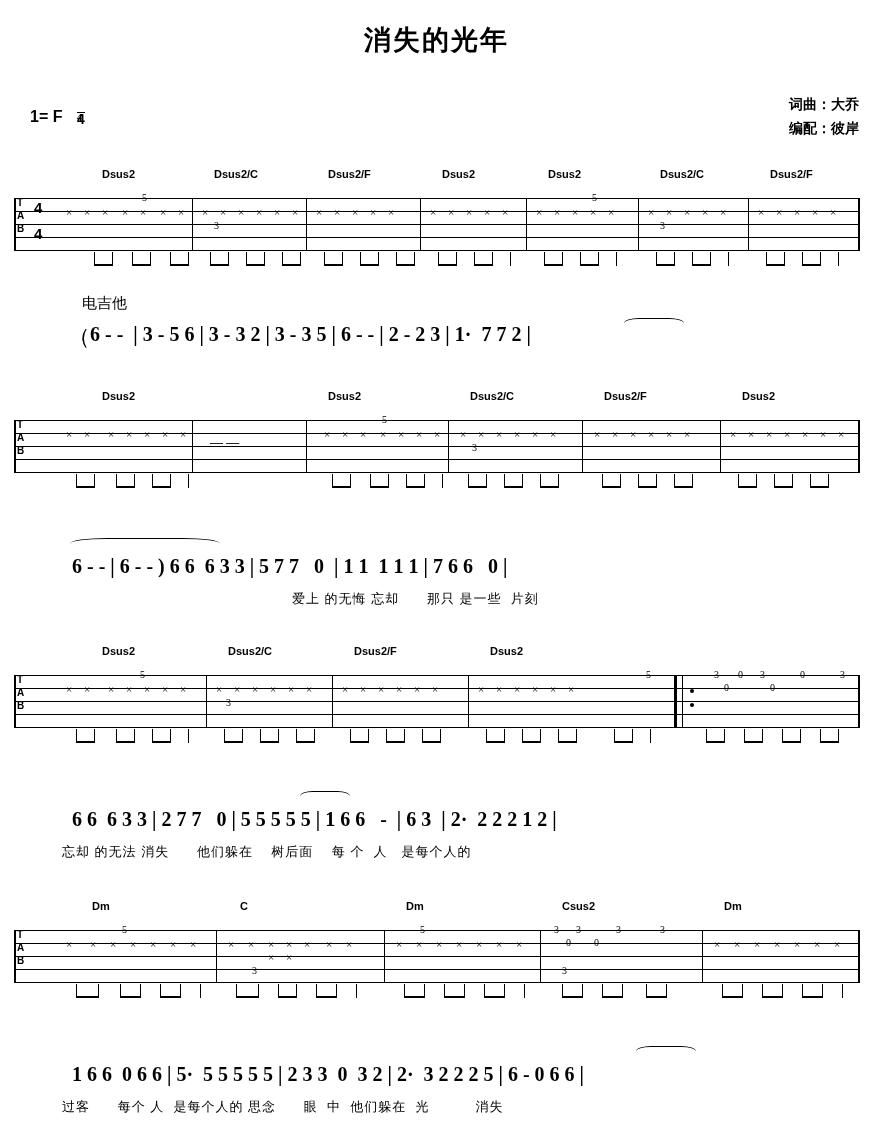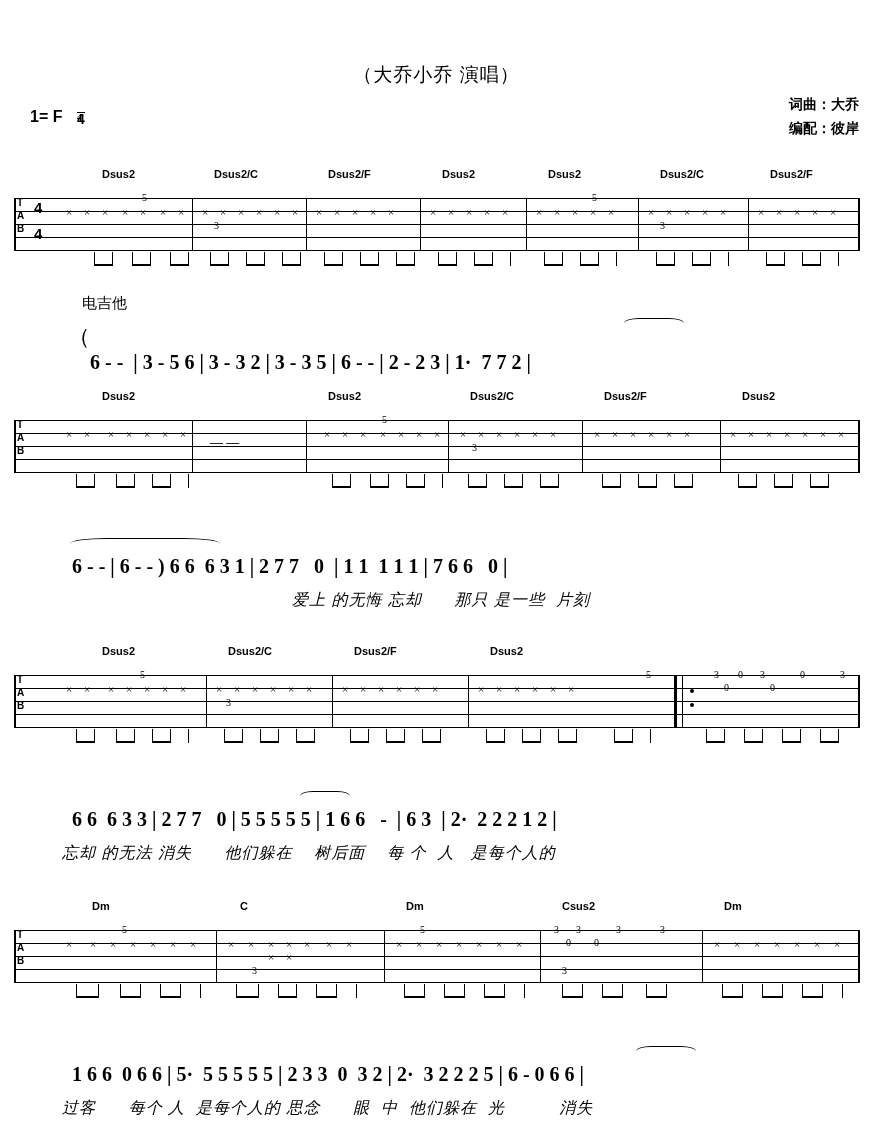--- a/index.html
+++ b/index.html
@@ -73,33 +73,33 @@
   .beam{position:absolute;height:2px;background:#000;}
 
   
   .notes{position:absolute;left:0;width:873px;}
   .n{
     position:absolute;font-size:20px;font-family:"Liberation Serif",serif;
     font-weight:bold;line-height:24px;white-space:pre;
   }
   .n.small{font-size:17px;}
   .slur{position:absolute;border-top:1.5px solid #000;border-radius:50%/100%;height:10px;width:60px;}
-  .lyric{position:absolute;font-size:16px;white-space:pre;letter-spacing:1px;font-style:italic;}
+  .lyric{position:absolute;font-size:13px;white-space:pre;letter-spacing:1px;}
   .label{position:absolute;font-size:15px;}
   .paren{position:absolute;font-size:22px;font-family:"Liberation Serif",serif;}
 
   .repeat{position:absolute;width:1.6px;background:#000;}
   .repdot{position:absolute;width:4px;height:4px;background:#000;border-radius:50%;}
 </style>
 </head>
 <body>
 
 <div class="sheet">
 
-  <div class="subtitle">（大乔小乔 演唱）</div>
+  <div class="title">消失的光年</div>
 
   <div class="credits">
     <div>词曲：大乔</div>
     <div>编配：彼岸</div>
   </div>
 
   <div class="keysig">
     <span>1= F</span>
     <span class="frac">
       <span class="num">4</span>
@@ -244,21 +244,21 @@
       <div class="beam" style="left:752px;top:12px;width:19px;"></div>
       <div class="stem" style="left:788px;"></div>
         <div class="stem" style="left:806px;"></div>
       <div class="beam" style="left:788px;top:12px;width:19px;"></div>
       <div class="stem" style="left:824px;"></div>
     </div>
 
     <div class="notes" style="top:126px;">
       <div class="label" style="left:82px;top:0px;">电吉他</div>
       <div class="paren" style="left:68px;top:28px;">（</div>
-      <div class="n" style="left:90px;top:28px;margin-top:28px;">6 - -  | 3 - 5 6 | 3 - 3 2 | 3 - 3 5 | 6 - - | 2 - 2 3 | 1·  7 7 2 |</div>
+      <div class="n" style="left:90px;top:28px;">6 - -  | 3 - 5 6 | 3 - 3 2 | 3 - 3 5 | 6 - - | 2 - 2 3 | 1·  7 7 2 |</div>
       <div class="slur" style="left:624px;top:24px;width:60px;"></div>
     </div>
   </div>
 
   <div class="system" style="top:390px;">
 
     <div class="chordrow" style="top:0px;">
       <div class="chord" style="left:70px;">Dsus2</div>
       <div class="chord" style="left:296px;">Dsus2</div>
       <div class="chord" style="left:438px;">Dsus2/C</div>
@@ -371,21 +371,21 @@
       <div class="stem" style="left:760px;"></div>
         <div class="stem" style="left:778px;"></div>
       <div class="beam" style="left:760px;top:12px;width:19px;"></div>
       <div class="stem" style="left:796px;"></div>
         <div class="stem" style="left:814px;"></div>
       <div class="beam" style="left:796px;top:12px;width:19px;"></div>
     </div>
 
     <div class="notes" style="top:148px;">
       <div class="slur" style="left:70px;top:0px;width:150px;"></div>
-      <div class="n" style="left:72px;top:16px;">6 - - | 6 - - ) 6 6  6 3 1 | 2 7 7   0  | 1 1  1 1 1 | 7 6 6   0 |</div>
+      <div class="n" style="left:72px;top:16px;">6 - - | 6 - - ) 6 6  6 3 3 | 5 7 7   0  | 1 1  1 1 1 | 7 6 6   0 |</div>
       <div class="lyric" style="left:292px;top:52px;">爱上 的无悔 忘却      那只 是一些  片刻</div>
     </div>
   </div>
 
   <div class="system" style="top:645px;">
 
     <div class="chordrow" style="top:0px;">
       <div class="chord" style="left:70px;">Dsus2</div>
       <div class="chord" style="left:196px;">Dsus2/C</div>
       <div class="chord" style="left:322px;">Dsus2/F</div>

